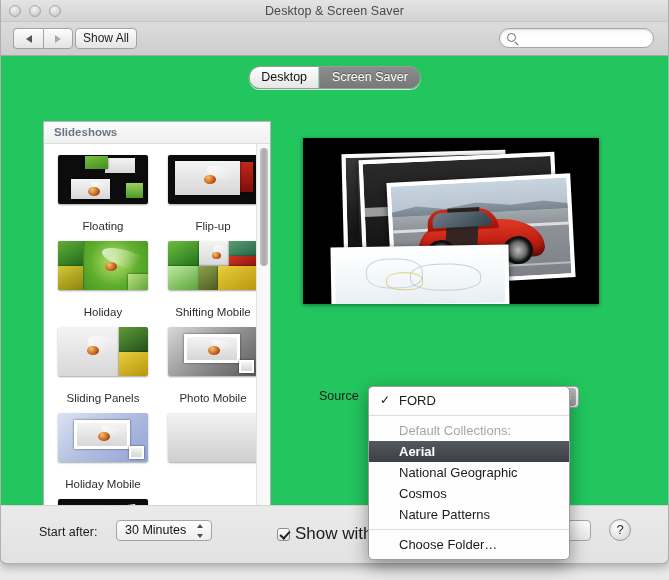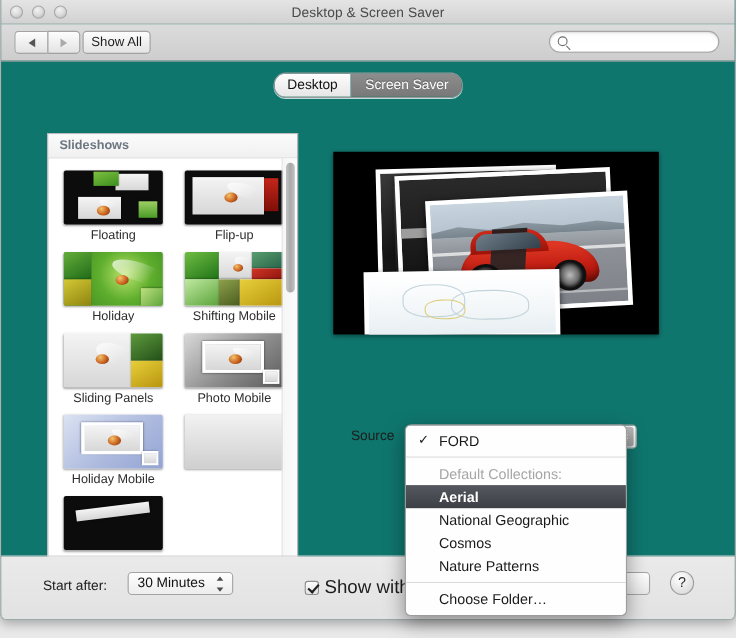--- a/index.html
+++ b/index.html
@@ -13,21 +13,21 @@
 
   
   .desktop-bg {
     position: absolute; left:0; top:0; width:669px; height:580px;
     background: linear-gradient(180deg,#5a7f9a 0%,#7d9a6a 6%,#dedede 9%, #e9e9e9 100%);
   }
 
   
   .window {
     position: absolute; left: 0; top: 0; width: 669px; height: 564px;
-    background: #0f766e;
+    background: #22c55e;
     border: 1px solid #b0b0b0;
     border-top: none;
     border-radius: 0 0 6px 6px;
     box-shadow: 0 3px 10px rgba(0,0,0,.28);
     overflow: hidden;
   }
 
   
   .titlebar {
     position: relative;
@@ -132,21 +132,21 @@
   .cell { text-align: center; }
   .thumbwrap {
     width: 96px; height: 55px; margin: 0 auto;
     border-radius: 3px; padding: 3px;
   }
   .thumbwrap.sel { background: #eef0f3; border: 1px solid #c8ccd2; padding: 2px; }
   .thumb {
     width: 100%; height: 100%; border-radius: 2px; position: relative; overflow: hidden;
     box-shadow: 0 1px 2px rgba(0,0,0,.35);
   }
-  .cap { font-size: 11.5px; color: #2d2d2d; margin-top: 1px; }
+  .cap { font-size: 11.5px; color: #2d2d2d; margin-top: 13px; }
 
   
   .leafbg { background: radial-gradient(circle at 62% 42%, #b9e36a 0%, #5fae2e 38%, #2f7d1b 100%); }
   .bug {
     position:absolute; width:12px; height:9px; border-radius:50%;
     background: radial-gradient(circle at 35% 30%, #f3c36a 0%, #c9621f 55%, #7a2d0c 100%);
     left: 44%; top: 42%;
   }
   .beam {
     position:absolute; left: 48%; top: 20%; width: 58%; height: 34%;

